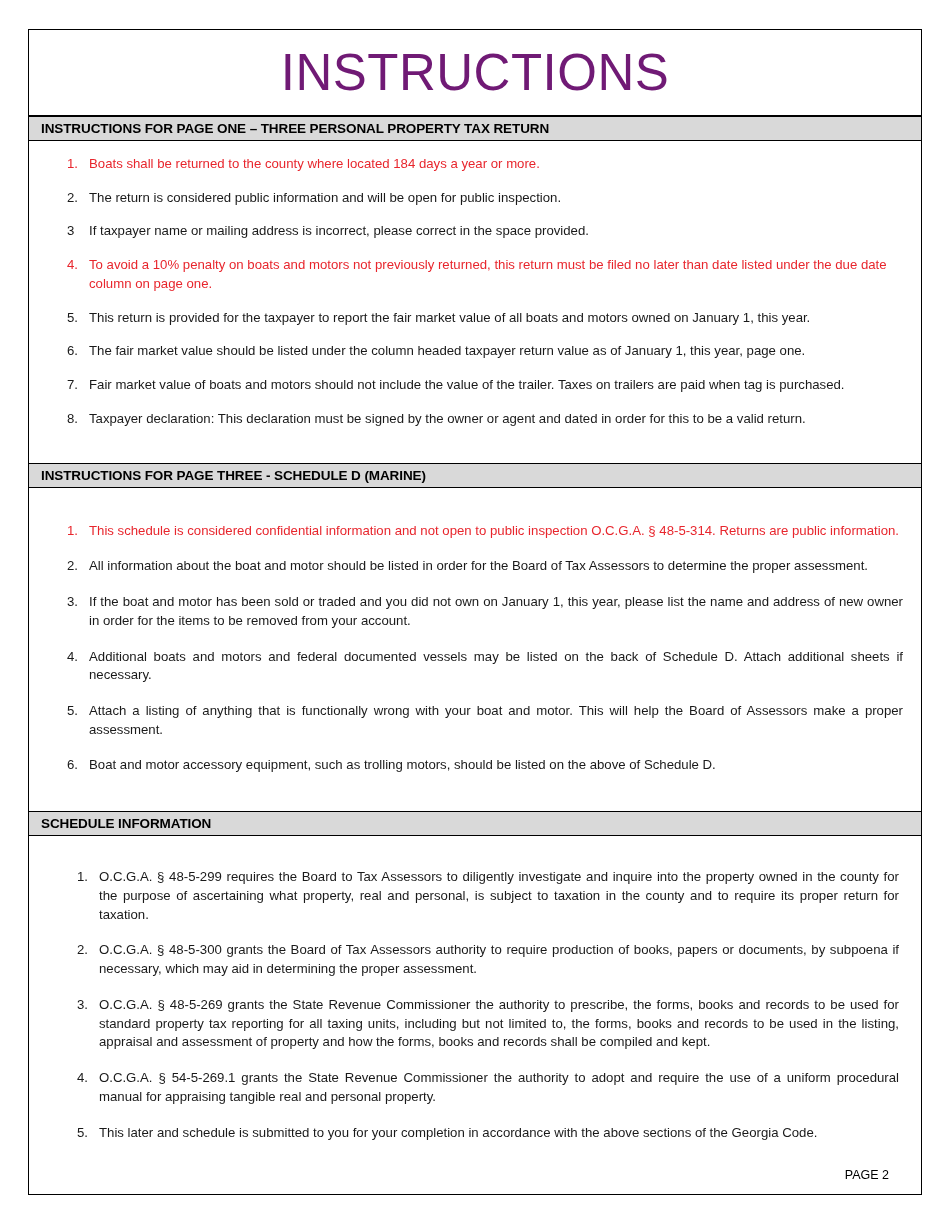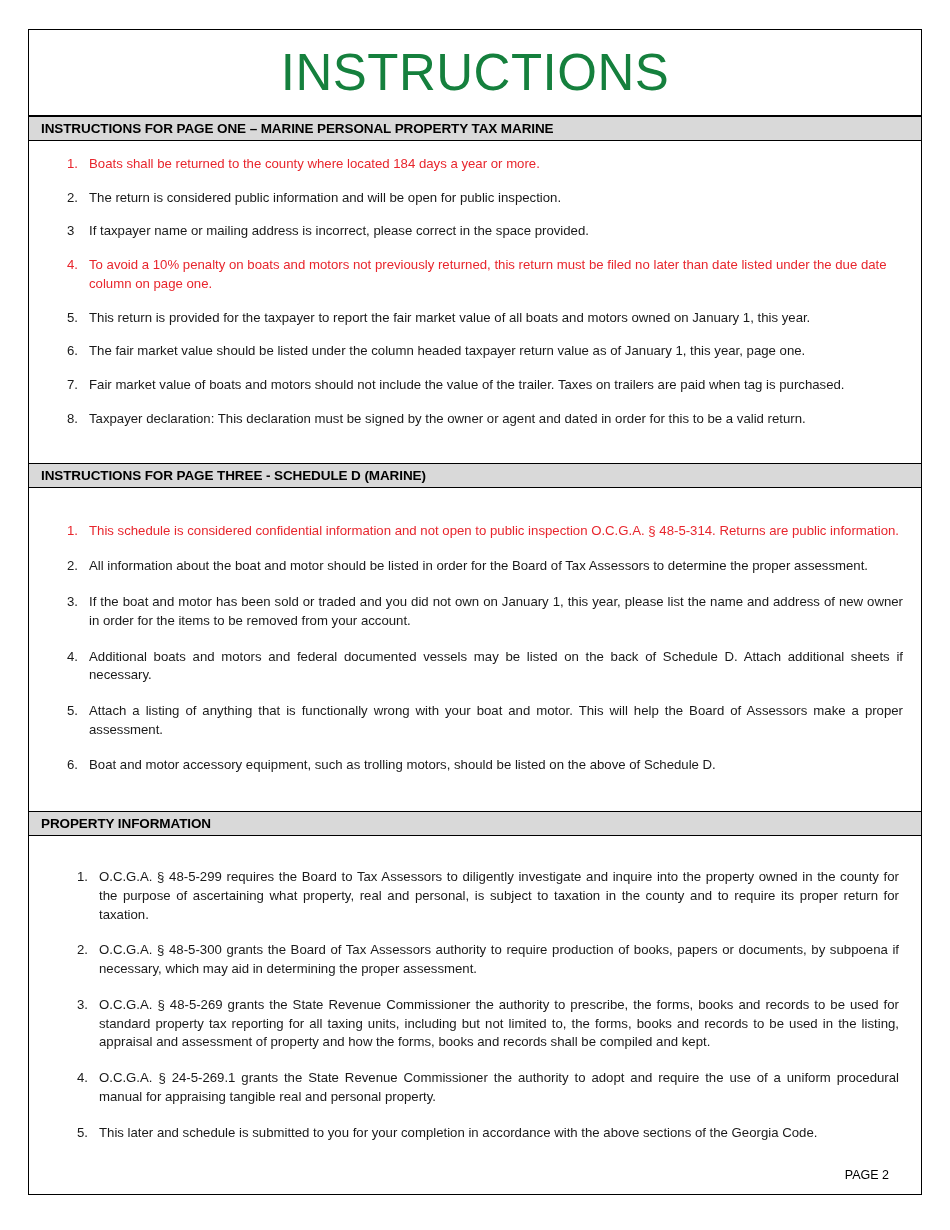--- a/index.html
+++ b/index.html
@@ -33,21 +33,21 @@
     display: flex;
     align-items: center;
     justify-content: center;
     box-sizing: border-box;
   }
   .title-text {
     font-size: 51px;
     font-weight: 400;
     letter-spacing: 0.5px;
     line-height: 1;
-    color: #15803d;
+    color: #701a75;
   }
 
   
   .section-bar {
     background: #d9d9d9;
     border-top: 1.5px solid #000000;
     border-bottom: 1.5px solid #000000;
     height: 25px;
     display: flex;
     align-items: center;
@@ -122,21 +122,21 @@
 </head>
 <body>
 
 <div class="page">
 
   <div class="title-band">
     <div class="title-text">INSTRUCTIONS</div>
   </div>
 
   <div class="section-bar">
-    <span class="section-bar-text">INSTRUCTIONS FOR PAGE ONE – MARINE PERSONAL PROPERTY TAX MARINE</span>
+    <span class="section-bar-text">INSTRUCTIONS FOR PAGE ONE – THREE PERSONAL PROPERTY TAX RETURN</span>
   </div>
   <div class="section-body" id="section-one-body">
     <ul class="list" id="list-one">
         <li class="li red">
           <span class="num">1.</span>
           <span class="txt">Boats shall be returned to the county where located 184 days a year or more.</span>
         </li>
         <li class="li">
           <span class="num">2.</span>
           <span class="txt">The return is considered public information and will be open for public inspection.</span>
@@ -196,39 +196,39 @@
         </li>
         <li class="li just">
           <span class="num">6.</span>
           <span class="txt">Boat and motor accessory equipment, such as trolling motors, should be listed on the above of Schedule D.</span>
         </li>
       </ul>
   </div>
   <div class="spacer-three"></div>
 
   <div class="section-bar">
-    <span class="section-bar-text">PROPERTY INFORMATION</span>
+    <span class="section-bar-text">SCHEDULE INFORMATION</span>
   </div>
   <div class="section-body" id="reference-body">
     <ul class="list" id="list-ref">
         <li class="li just">
           <span class="num">1.</span>
           <span class="txt">O.C.G.A. § 48-5-299 requires the Board to Tax Assessors to diligently investigate and inquire into the property owned in the county for the purpose of ascertaining what property, real and personal, is subject to taxation in the county and to require its proper return for taxation.</span>
         </li>
         <li class="li just">
           <span class="num">2.</span>
           <span class="txt">O.C.G.A. § 48-5-300 grants the Board of Tax Assessors authority to require production of books, papers or documents, by subpoena if necessary, which may aid in determining the proper assessment.</span>
         </li>
         <li class="li just">
           <span class="num">3.</span>
           <span class="txt">O.C.G.A. § 48-5-269 grants the State Revenue Commissioner the authority to prescribe, the forms, books and records to be used for standard property tax reporting for all taxing units, including but not limited to, the forms, books and records to be used in the listing, appraisal and assessment of property and how the forms, books and records shall be compiled and kept.</span>
         </li>
         <li class="li just">
           <span class="num">4.</span>
-          <span class="txt">O.C.G.A. § 24-5-269.1 grants the State Revenue Commissioner the authority to adopt and require the use of a uniform procedural manual for appraising tangible real and personal property.</span>
+          <span class="txt">O.C.G.A. § 54-5-269.1 grants the State Revenue Commissioner the authority to adopt and require the use of a uniform procedural manual for appraising tangible real and personal property.</span>
         </li>
         <li class="li just">
           <span class="num">5.</span>
           <span class="txt">This later and schedule is submitted to you for your completion in accordance with the above sections of the Georgia Code.</span>
         </li>
       </ul>
   </div>
 
   <div class="footer">PAGE 2</div>
 </div>

